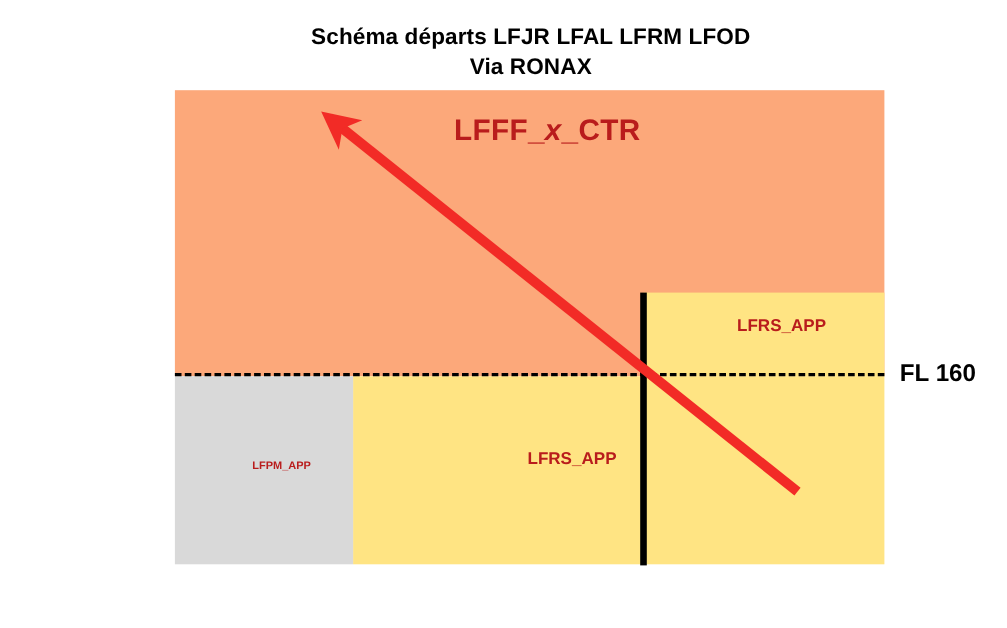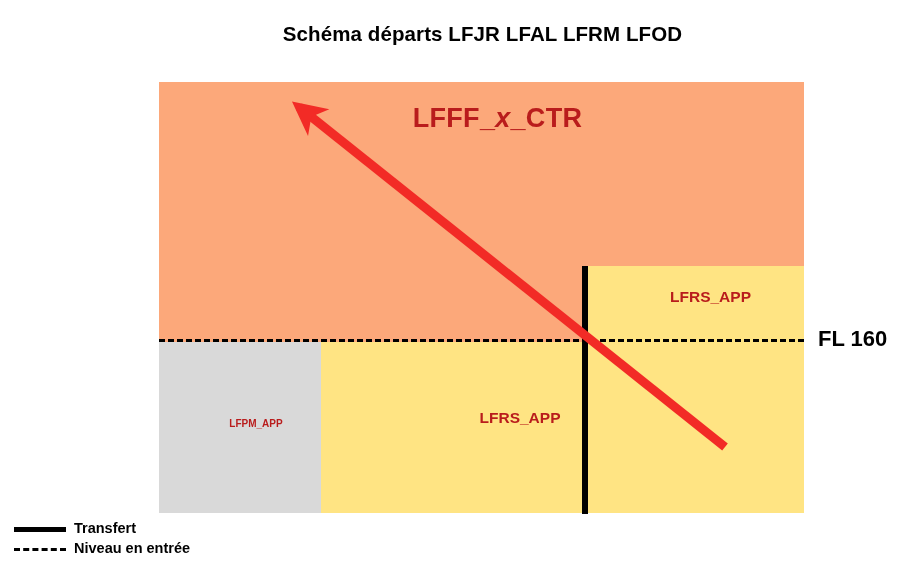--- a/index.html
+++ b/index.html
@@ -185,20 +185,21 @@
     white-space: nowrap;
   }
 </style>
 </head>
 <body>
 
 <div id="diagram-root">
 
   <div class="title-block">
     <span class="title-line">Schéma départs LFJR LFAL LFRM LFOD</span>
+    <span class="title-line">Via RONAX</span>
   </div>
 
   <div class="region region-ctr"></div>
   <div class="region region-upper-app"></div>
   <div class="region region-lower-app"></div>
   <div class="region region-lfpm"></div>
 
   <div class="region-label label-ctr"><span>LFFF_</span><span class="ital">x</span><span>_CTR</span></div>
 
   <div class="region-label label-lfrs-upper">LFRS_APP</div>
@@ -213,24 +214,14 @@
 
   <svg class="route-arrow" viewBox="0 0 915 571">
     <defs>
       <marker id="route-head" markerWidth="4.2" markerHeight="4.2" refX="3.0" refY="2.1" orient="auto" markerUnits="strokeWidth">
         <path d="M 0.2,0.2 L 4.0,2.1 L 0.2,4.0 L 1.25,2.1 Z" fill="#F22B26"></path>
       </marker>
     </defs>
     <line x1="725" y1="447" x2="299" y2="107" stroke="#F22B26" stroke-width="9" marker-end="url(#route-head)"></line>
   </svg>
 
-  <div class="legend">
-    <div class="legend-row">
-      <div class="legend-swatch legend-swatch-solid"></div>
-      <div class="legend-text">Transfert</div>
-    </div>
-    <div class="legend-row">
-      <div class="legend-swatch legend-swatch-dashed"></div>
-      <div class="legend-text">Niveau en entrée</div>
-    </div>
-  </div>
 
 </div>
 
 </body></html>

